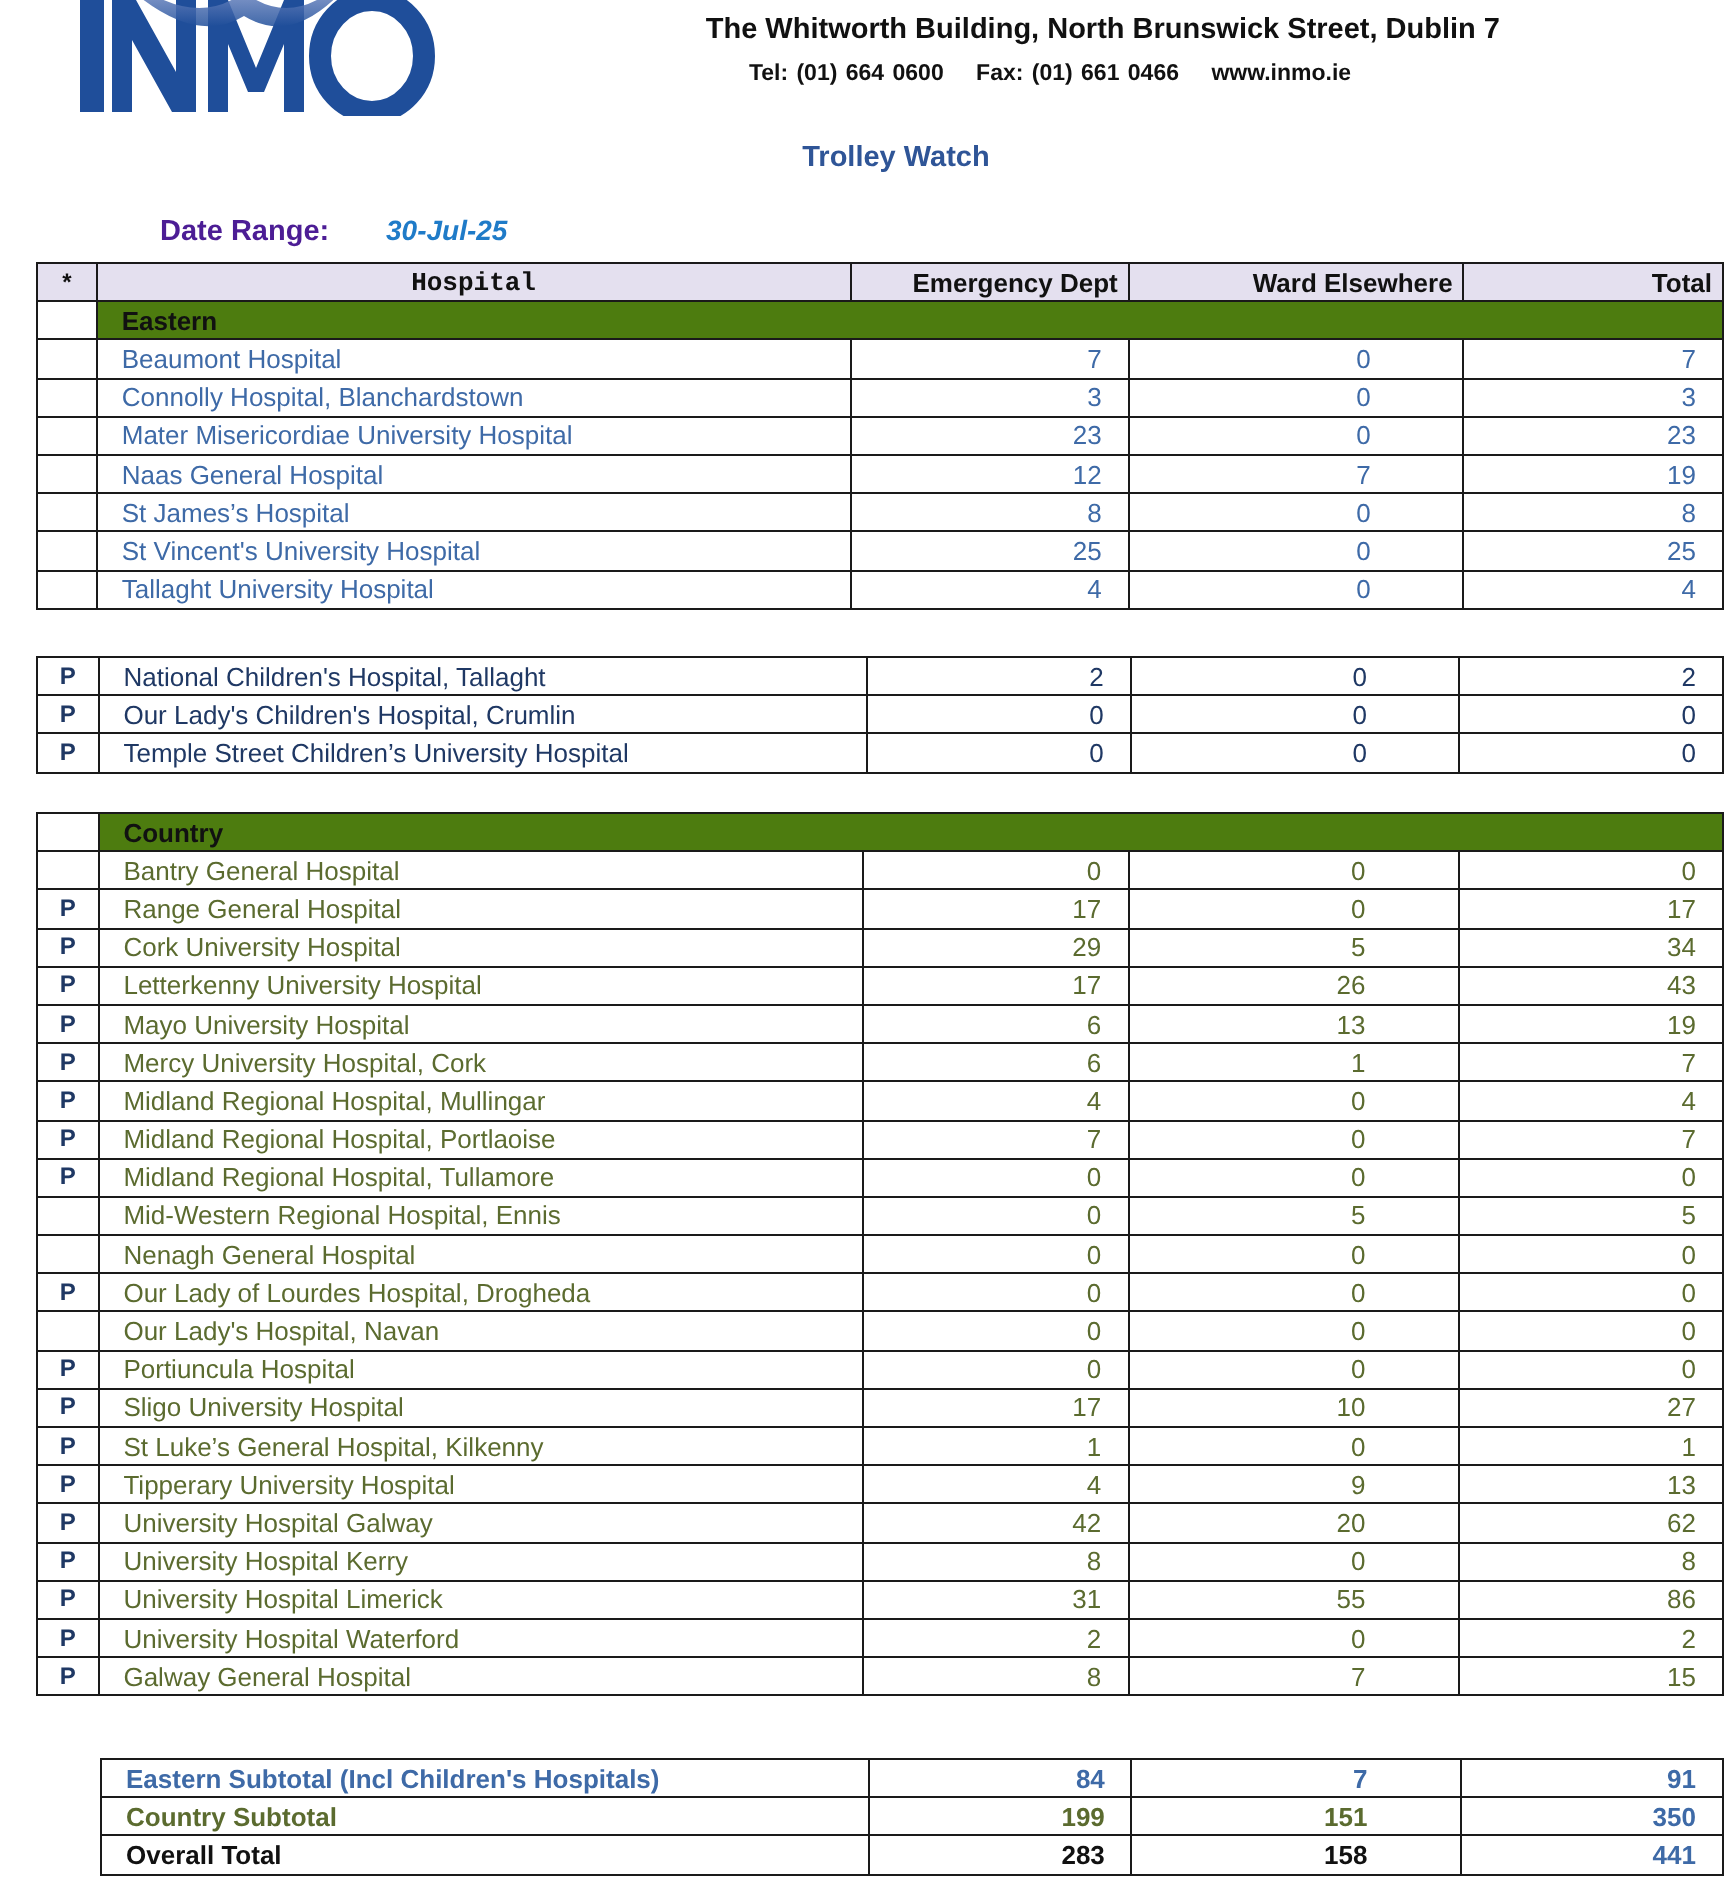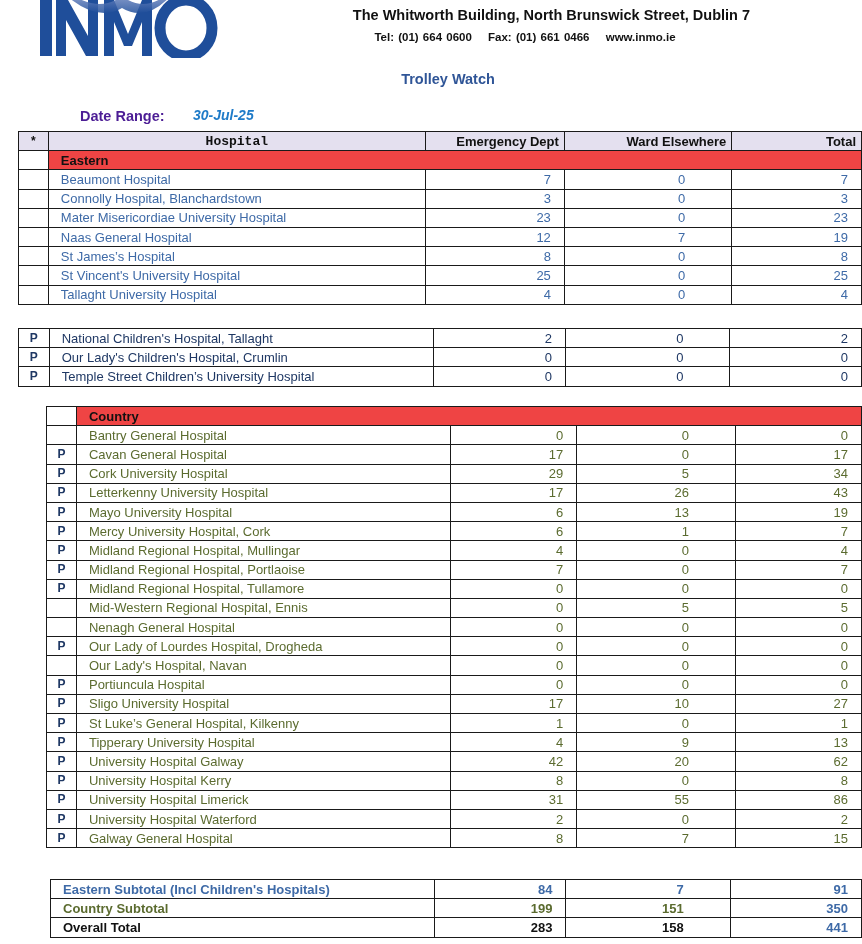--- a/index.html
+++ b/index.html
@@ -38,29 +38,29 @@
     white-space: nowrap; overflow: hidden;
   }
   .c-star { width: 21px; text-align: center; font-weight: bold; color: #1f3864; font-size: 12px; }
   .c-hosp { width: 379px; padding-left: 12px !important; }
   .c-num { width: 124px; text-align: right; padding-right: 13px !important; }
   .c-num.mid { text-align: right; padding-right: 46px !important; }
 
   .headrow td { background: #e4e0ef; font-weight: bold; color: #111; text-align: center; }
   .headrow td.c-hosp { padding-left: 5px !important; font-family: Liberation Mono, monospace; }
   .headrow td.c-num, .headrow td.c-num.mid { text-align: right; padding-right: 5px !important; }
-  .region td.c-region { background: #ef4444; font-weight: bold; color: #111; padding-left: 12px; }
+  .region td.c-region { background: #4d7c0f; font-weight: bold; color: #111; padding-left: 12px; }
 
   .east { color: #3e6aa7; }
   .child { color: #1f3864; }
   .country { color: #5b6b2f; }
 
   #tbl-eastern { left: 18px; top: 131px; }
   #tbl-children { left: 18px; top: 328px; }
-  #tbl-country { left: 18px; top: 406px; margin-left: 28px; }
+  #tbl-country { left: 18px; top: 406px; }
 
   table.summary { position: absolute; left: 50px; top: 879px; border-collapse: collapse; table-layout: fixed; font-size: 13px; }
   table.summary td { border: 1.5px solid #1a1a1a; height: 18.2px; padding: 0 5px; line-height: 17px; white-space: nowrap; font-weight: bold; }
   table.summary td.s-label { width: 379px; padding-left: 12px; }
   .s-east { color: #3e6aa7; }
   .s-country { color: #5b6b2f; }
   .s-total { color: #111; }
   .s-total-blue { color: #3e6aa7; }
 </style>
 </head>
@@ -202,21 +202,21 @@
     <tbody id="country-body">
       <tr>
         <td class="c-star"></td>
         <td class="c-hosp country">Bantry General Hospital</td>
         <td class="c-num country">0</td>
         <td class="c-num mid country">0</td>
         <td class="c-num country">0</td>
       </tr>
       <tr>
         <td class="c-star">P</td>
-        <td class="c-hosp country">Cavan General Hospital</td>
+        <td class="c-hosp country">Range General Hospital</td>
         <td class="c-num country">17</td>
         <td class="c-num mid country">0</td>
         <td class="c-num country">17</td>
       </tr>
       <tr>
         <td class="c-star">P</td>
         <td class="c-hosp country">Cork University Hospital</td>
         <td class="c-num country">29</td>
         <td class="c-num mid country">5</td>
         <td class="c-num country">34</td>

